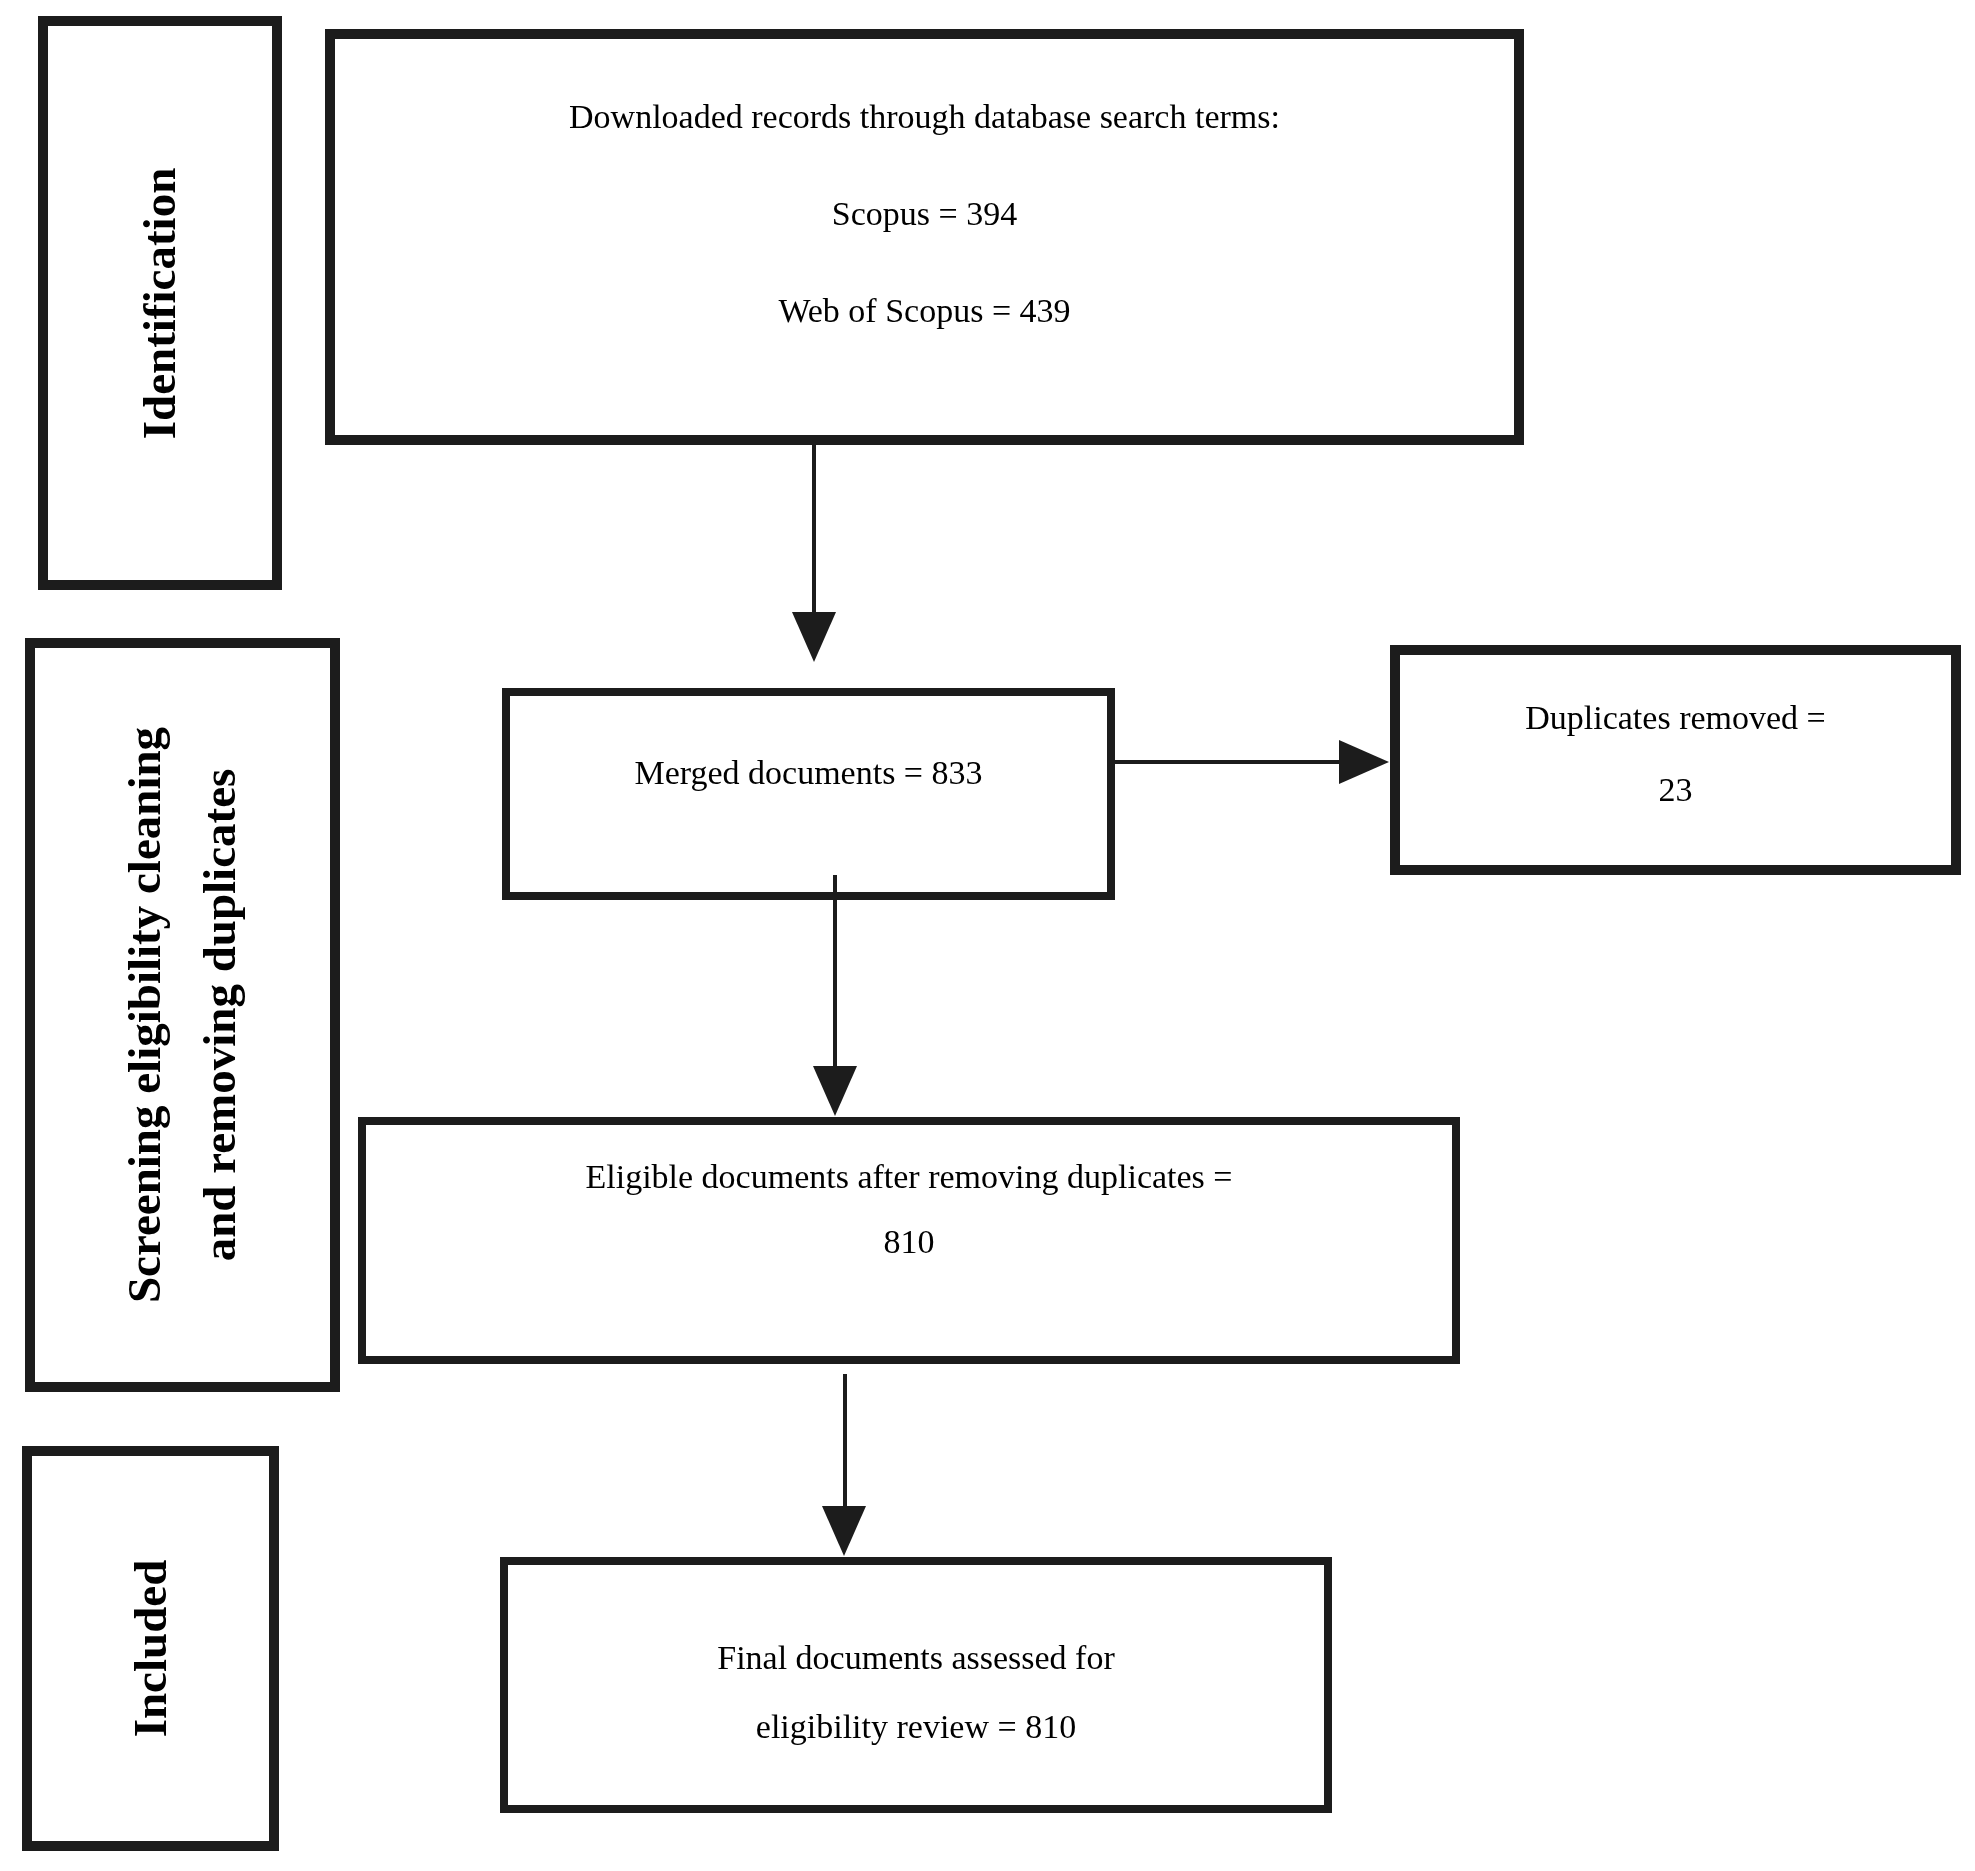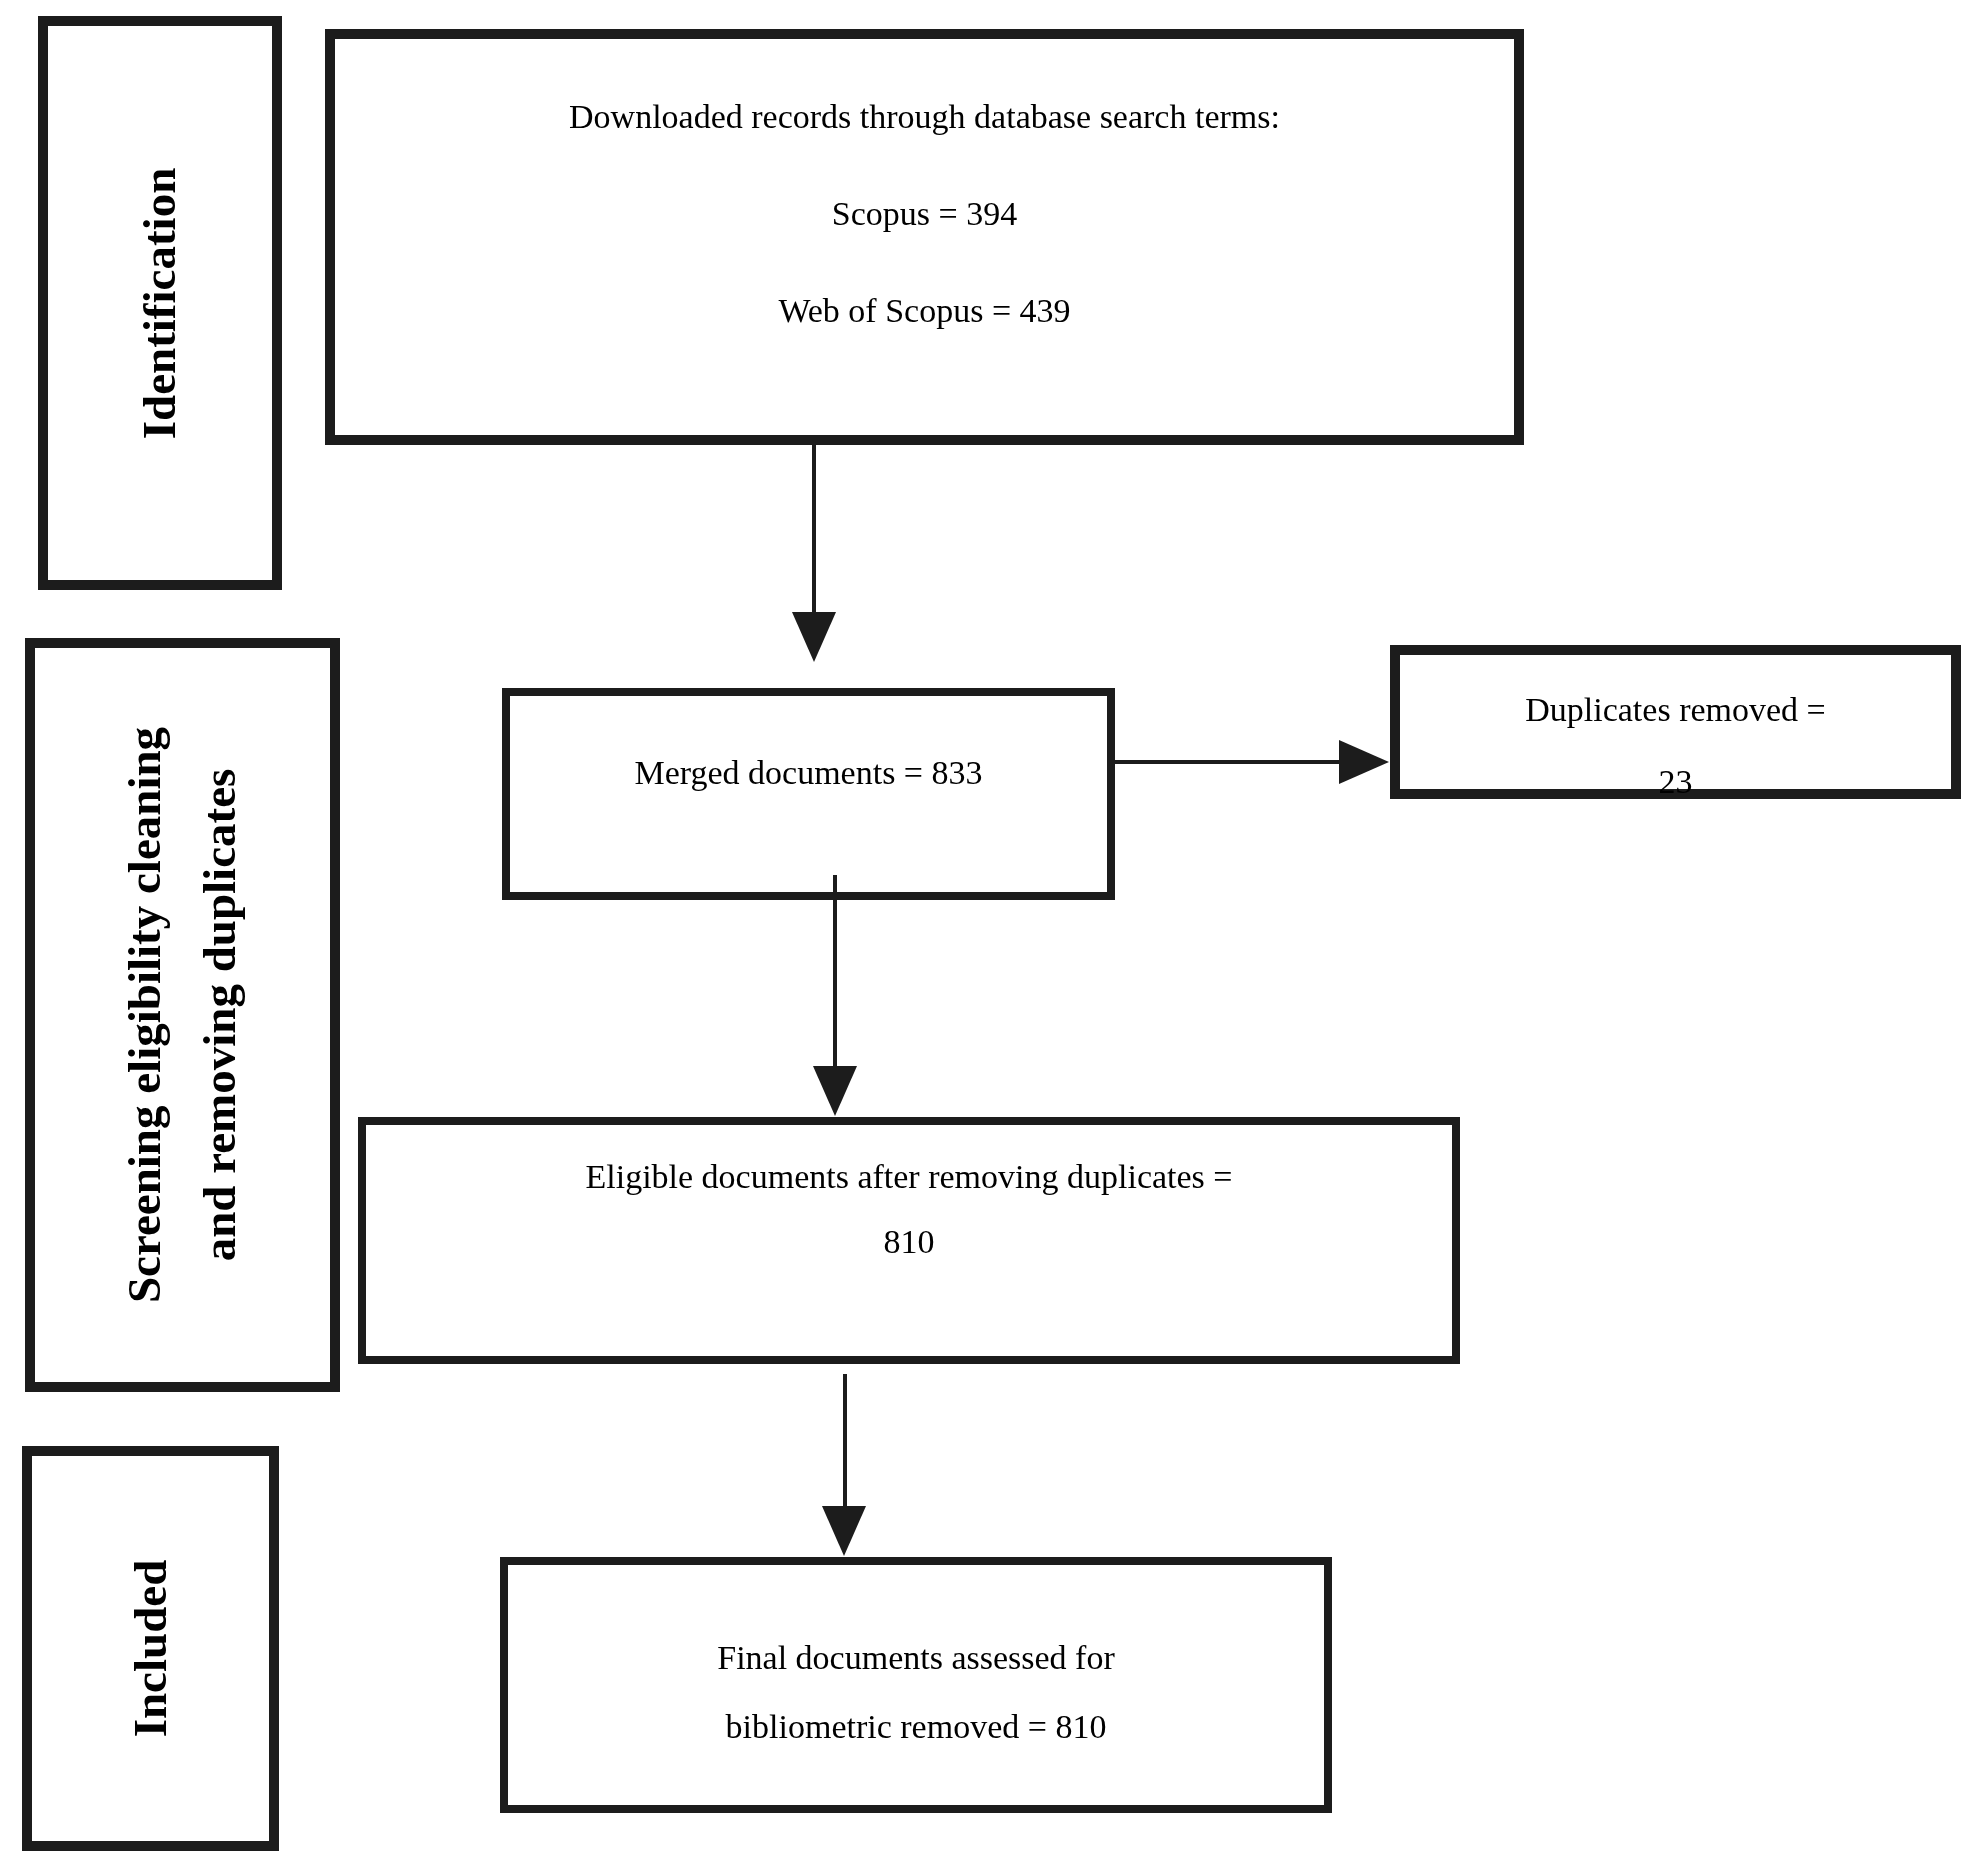--- a/index.html
+++ b/index.html
@@ -48,21 +48,21 @@
   #sidebar-identification { left: 38px;  top: 16px;   width: 244px;  height: 574px; }
   #sidebar-screening      { left: 25px;  top: 638px; width: 315px;  height: 754px; }
   #sidebar-included       { left: 22.4px;  top: 1446px; width: 257px;  height: 405px;  }
 
   #box-downloaded { left: 325px;  top: 29px;   width: 1199px; height: 416px; border-width: 10px; padding-top: 29px; }
   #box-downloaded .box-text { line-height: 97px; }
 
   #box-merged { left: 502px; top: 688px; width: 613px; height: 212px; padding-top: 42px; }
   #box-merged .box-text { line-height: 70px; }
 
-  #box-duplicates { left: 1390px; top: 645px; width: 571px; height: 154px; border-width: 10px; padding-top: 19px; }
+  #box-duplicates { left: 1390px; top: 645px; width: 571px; height: 230px; border-width: 10px; padding-top: 27px; }
   #box-duplicates .box-text { line-height: 72px; }
 
   #box-eligible { left: 358px; top: 1117px; width: 1102px; height: 247px; padding-top: 19.4px; }
   #box-eligible .box-text { line-height: 65px; }
 
   #box-final { left: 500px; top: 1557px; width: 832px; height: 256px; padding-top: 58px; }
   #box-final .box-text { line-height: 69px; }
 
   
   .shaft-v { position: absolute; width: 4px; background: #1c1c1c; }
@@ -115,21 +115,21 @@
     <div class="box-text bold">23</div>
   </div>
 
   <div class="box content-box" id="box-eligible">
     <div class="box-text">Eligible documents after removing duplicates =</div>
     <div class="box-text bold">810</div>
   </div>
 
   <div class="box content-box" id="box-final">
     <div class="box-text">Final documents assessed for</div>
-    <div class="box-text"><span>bibliometric removed = </span><span class="bold">810</span></div>
+    <div class="box-text"><span>eligibility review = </span><span class="bold">810</span></div>
   </div>
 
   <div>
     <div class="shaft-v" style="left:812px; top:444px; height:170px;"></div>
     <div class="tri-down" style="left:792px; top:612px;"></div>
   </div>
 
   <div>
     <div class="shaft-h" style="left:1115px; top:760px; width:225px;"></div>
     <div class="tri-right" style="left:1339px; top:740px;"></div>

